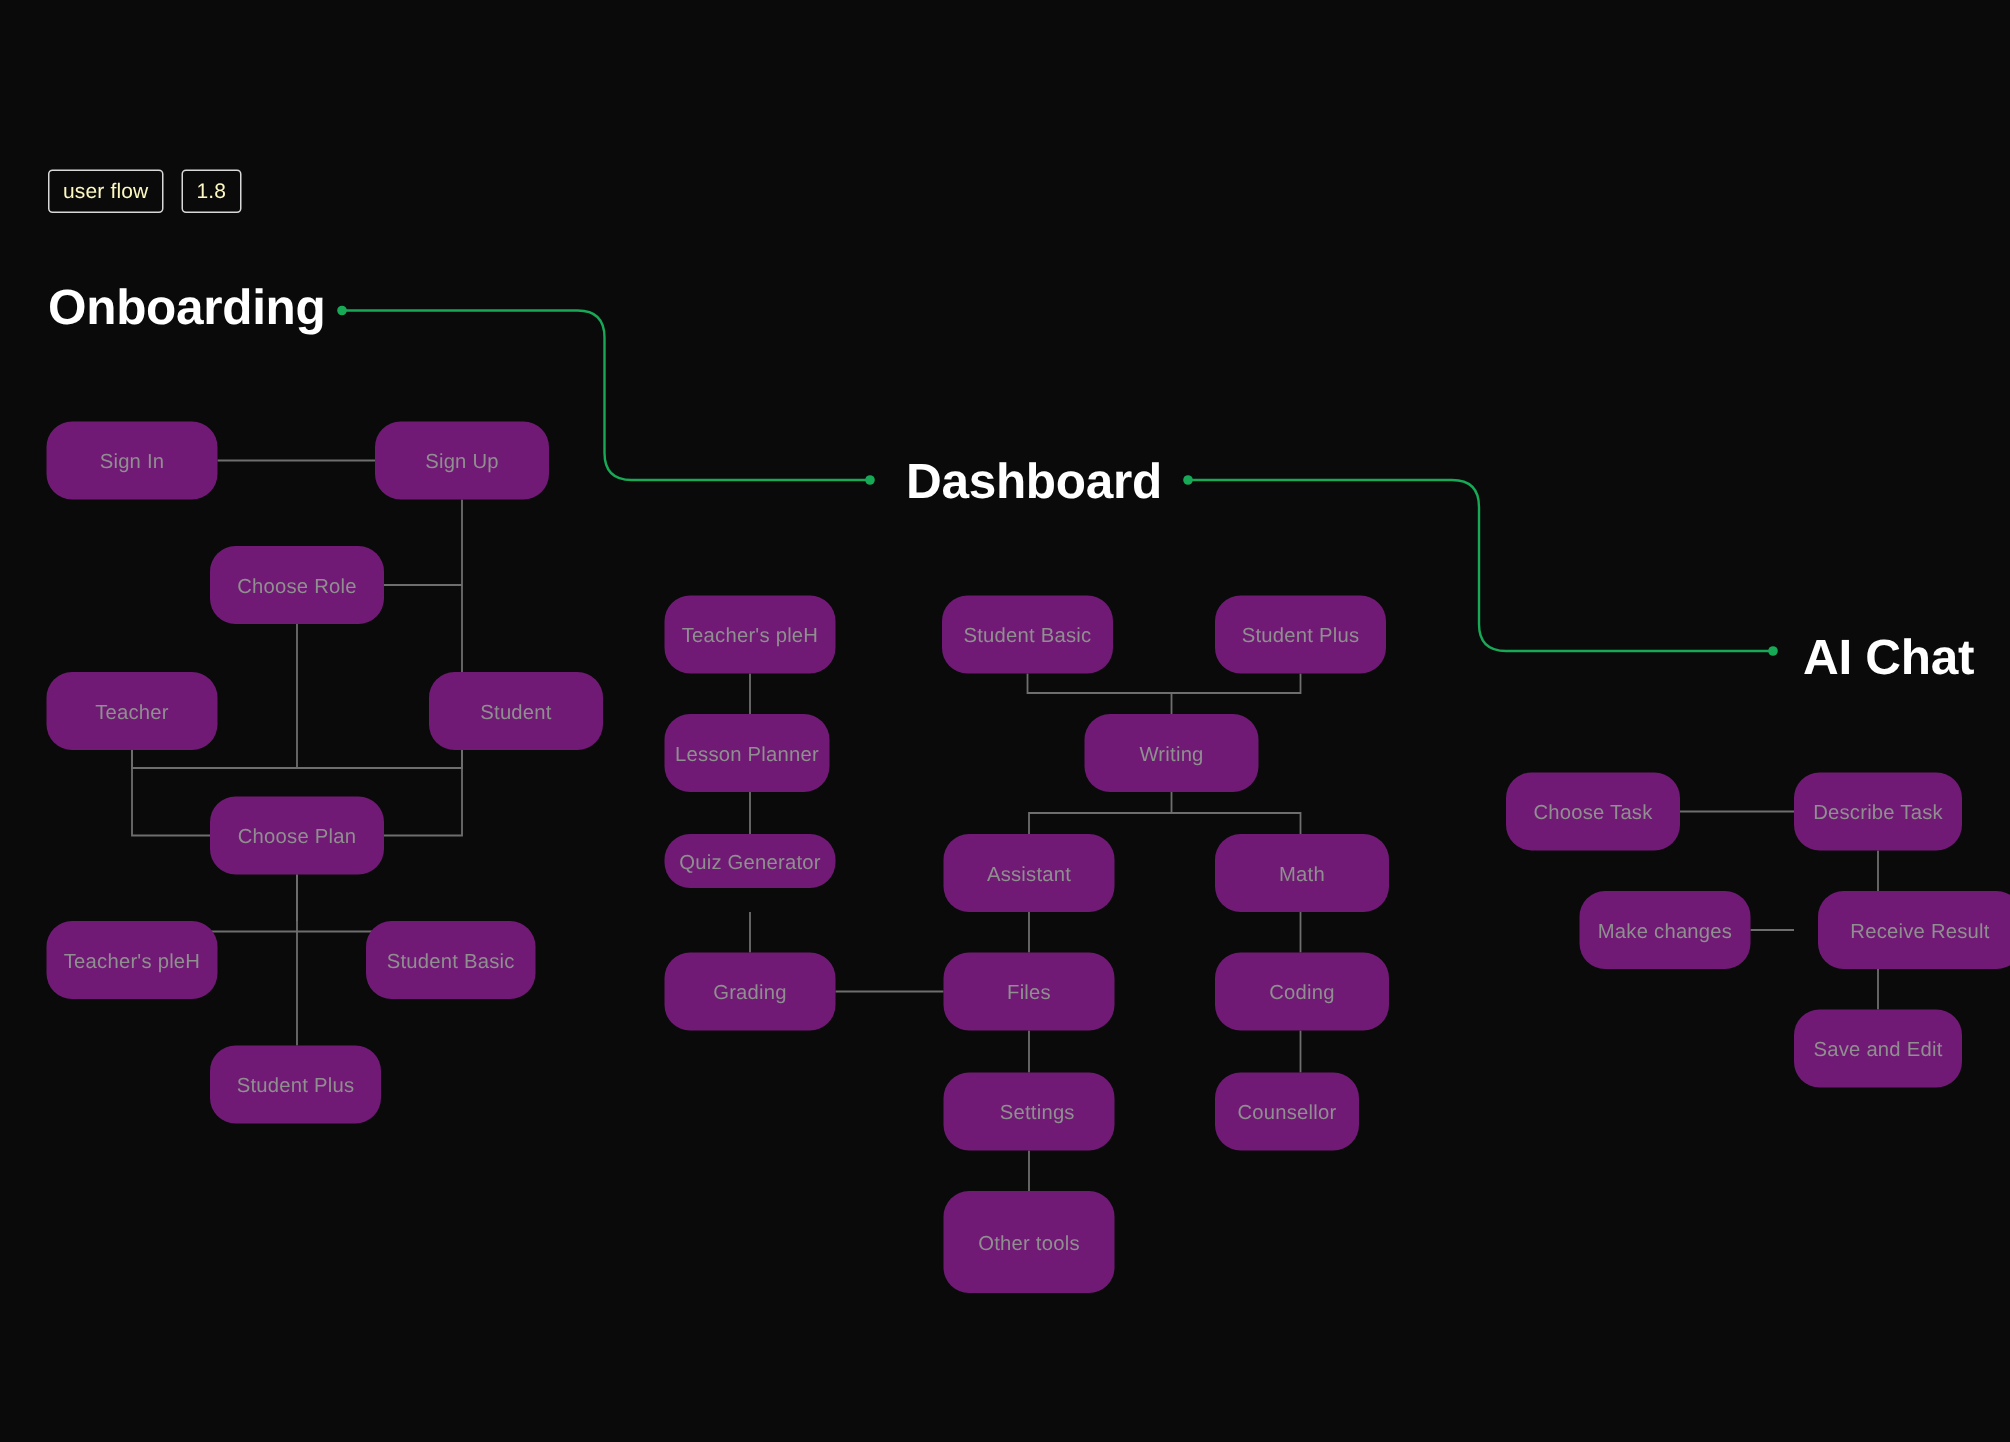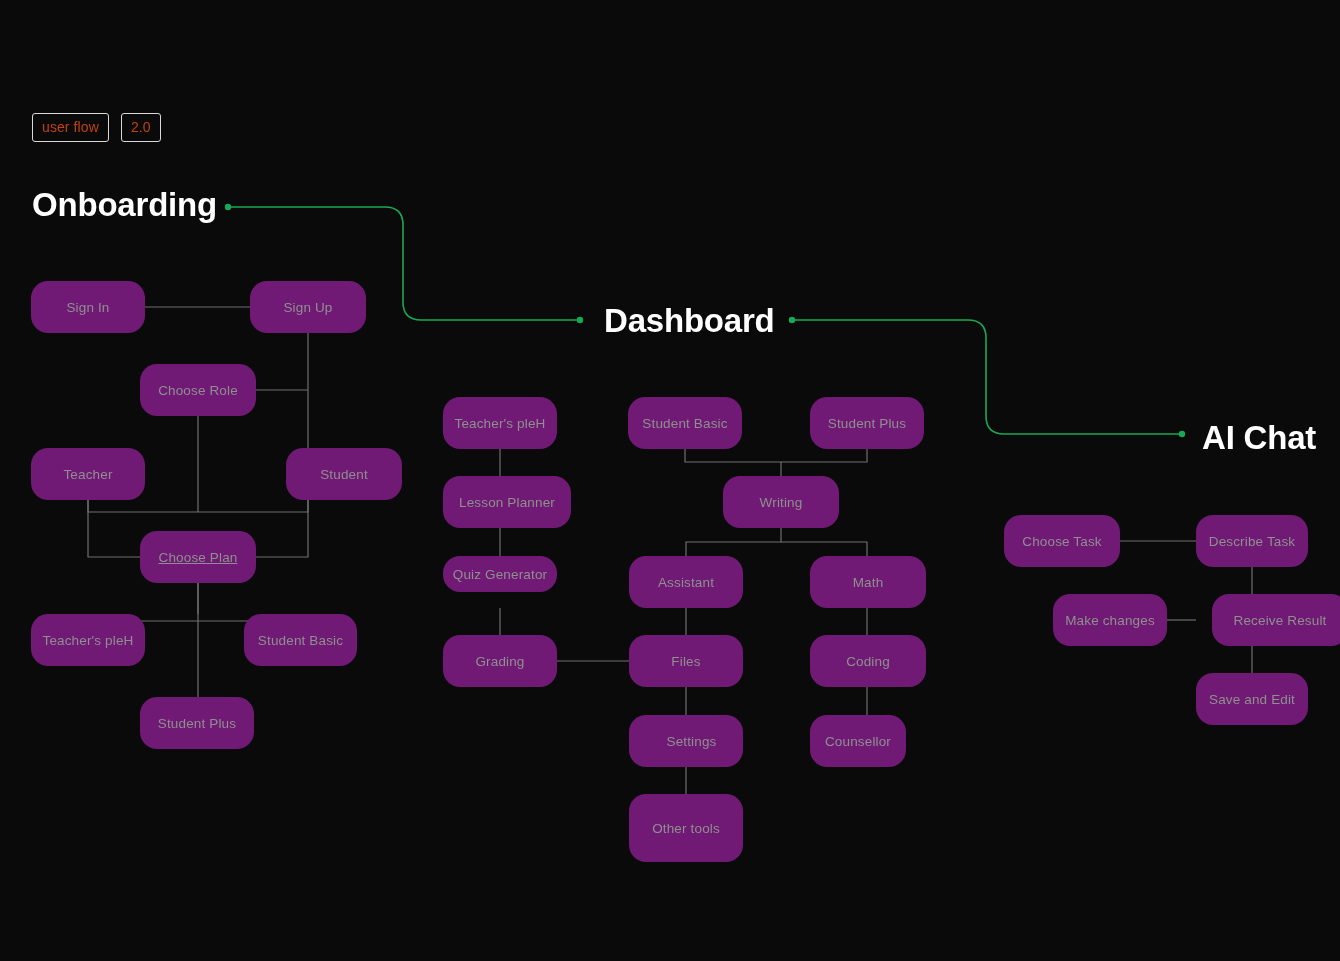--- a/index.html
+++ b/index.html
@@ -25,21 +25,21 @@
     position: absolute;
     left: 32px;
     top: 113px;
     display: flex;
     gap: 12px;
     align-items: center;
   }
   .badge {
     border: 1px solid #d9d9d9;
     border-radius: 3px;
-    color: #c2410c;
+    color: #fef9c3;
     font-size: 14px;
     line-height: 1;
     padding: 6px 9px 7px 9px;
     letter-spacing: 0.1px;
     white-space: nowrap;
   }
 
   
   .heading {
     position: absolute;
@@ -91,21 +91,21 @@
     white-space: nowrap;
   }
 </style>
 </head>
 <body>
 
 <div id="canvas">
 
   <div class="badge-row">
     <div class="badge">user flow</div>
-    <div class="badge">2.0</div>
+    <div class="badge">1.8</div>
   </div>
 
   <svg id="wires" viewBox="0 0 1340 961" width="1340" height="961">
       <path class="wire" d="M145,307 L250,307"></path>
       <path class="wire" d="M308,333 L308,448"></path>
       <path class="wire" d="M308,390 L256,390"></path>
       <path class="wire" d="M198,416 L198,506 L198,512"></path>
       <path class="wire" d="M198,512 L88,512 L88,474"></path>
       <path class="wire" d="M198,512 L308,512 L308,500"></path>
       <path class="wire" d="M88,500 L88,557 L140,557"></path>
@@ -154,36 +154,36 @@
       </div>
       <div class="node" style="left: 140px; top: 364px; width: 116px; height: 52px;">
         <span>Choose Role</span>
       </div>
       <div class="node" style="left: 31px; top: 448px; width: 114px; height: 52px;">
         <span>Teacher</span>
       </div>
       <div class="node" style="left: 250px; top: 448px; width: 116px; height: 52px; margin-left: 36px;">
         <span>Student</span>
       </div>
-      <div class="node" style="left: 140px; top: 531px; width: 116px; height: 52px; text-decoration: underline;">
+      <div class="node" style="left: 140px; top: 531px; width: 116px; height: 52px;">
         <span>Choose Plan</span>
       </div>
       <div class="node" style="left: 31px; top: 614px; width: 114px; height: 52px;">
         <span>Teacher's pleH</span>
       </div>
       <div class="node" style="left: 244px; top: 614px; width: 113px; height: 52px;">
         <span>Student Basic</span>
       </div>
       <div class="node" style="left: 140px; top: 697px; width: 114px; height: 52px;">
         <span>Student Plus</span>
       </div>
       <div class="node" style="left: 443px; top: 397px; width: 114px; height: 52px;">
         <span>Teacher's pleH</span>
       </div>
-      <div class="node" style="left: 443px; top: 476px; width: 128px; height: 52px;">
+      <div class="node" style="left: 443px; top: 476px; width: 110px; height: 52px;">
         <span>Lesson Planner</span>
       </div>
       <div class="node" style="left: 443px; top: 556px; width: 114px; height: 36px;">
         <span>Quiz Generator</span>
       </div>
       <div class="node" style="left: 443px; top: 635px; width: 114px; height: 52px;">
         <span>Grading</span>
       </div>
       <div class="node" style="left: 628px; top: 397px; width: 114px; height: 52px;">
         <span>Student Basic</span>

